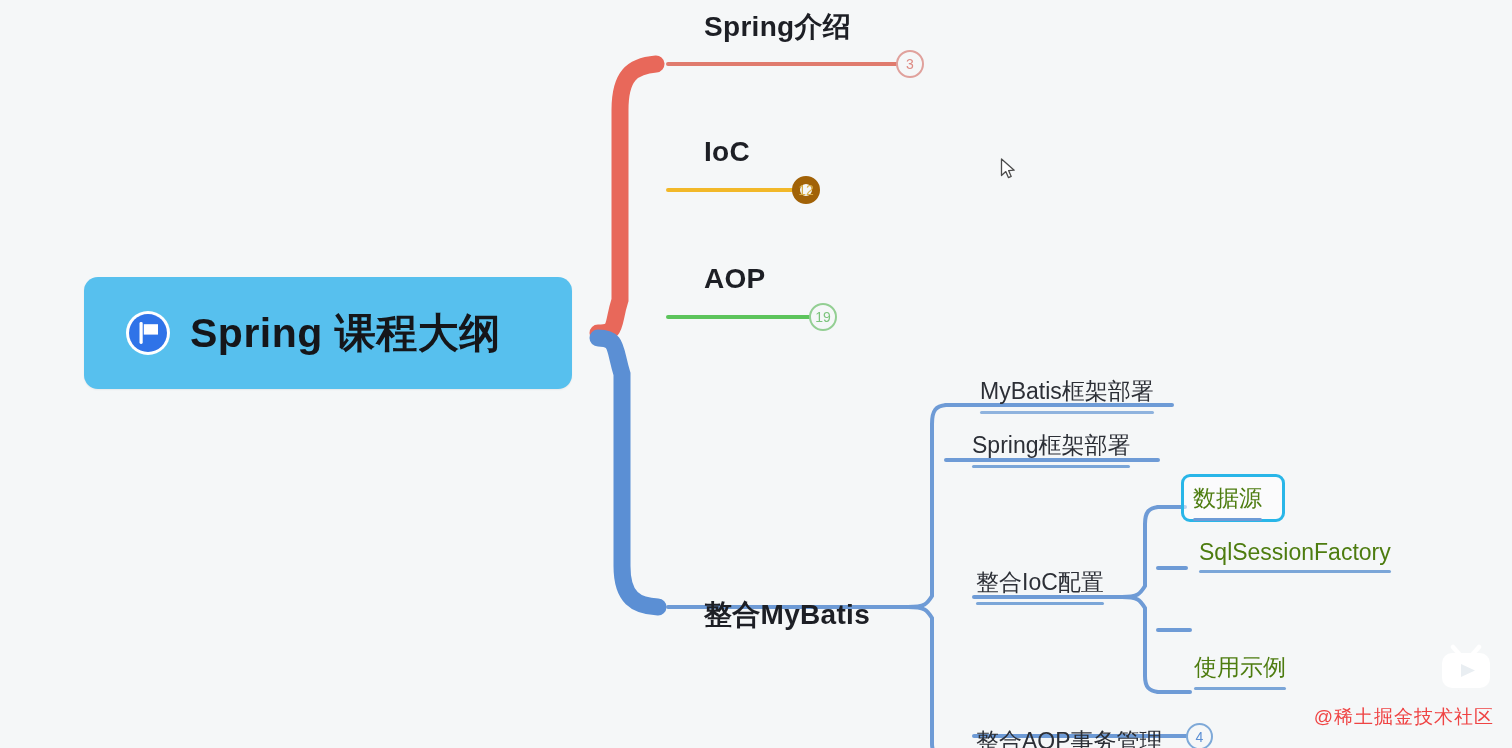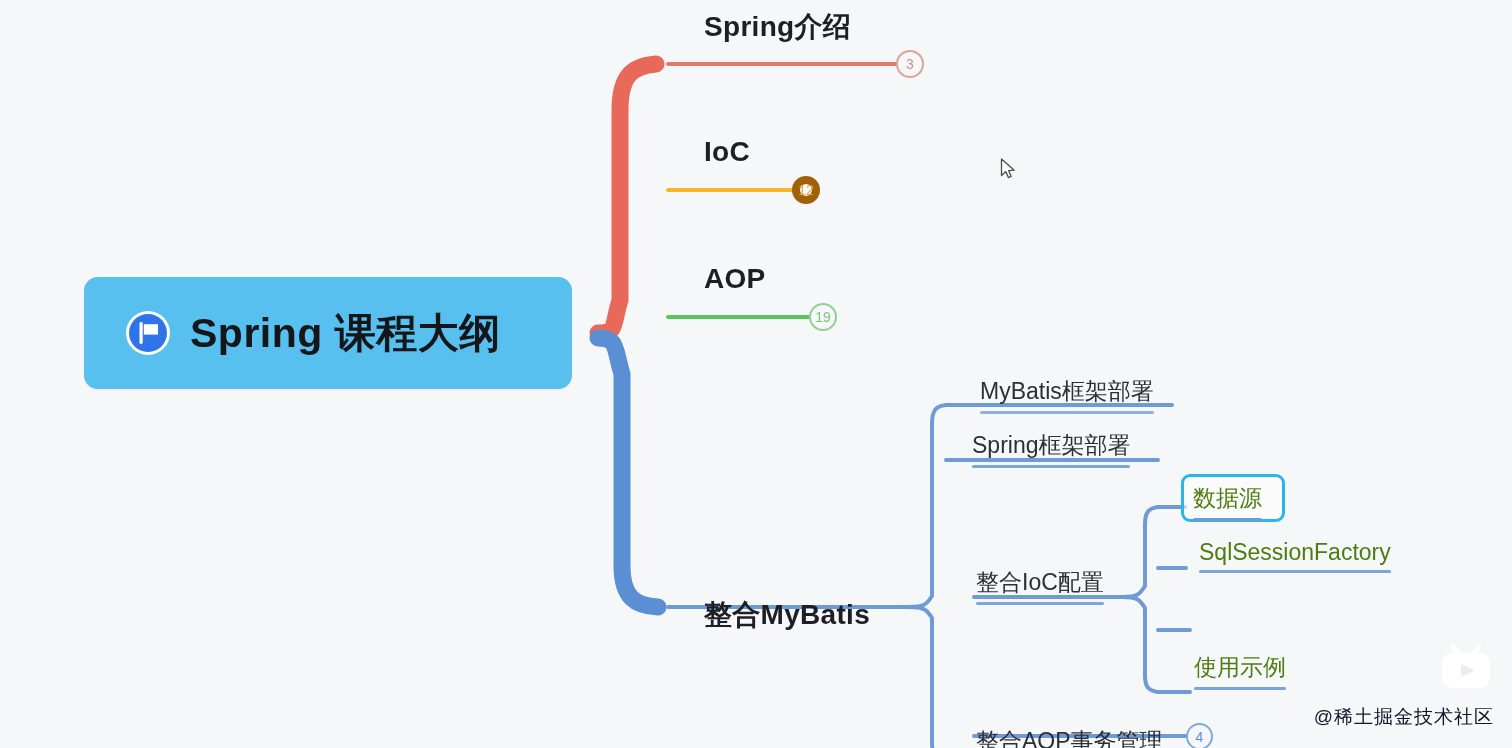--- a/index.html
+++ b/index.html
@@ -110,21 +110,21 @@
     height: 748px;
     pointer-events: none;
   }
 
   
   .wm-text {
     position: absolute;
     right: 18px;
     bottom: 18px;
     font-size: 19px;
-    color: #0f172a;
+    color: #ef4444;
     letter-spacing: 1px;
     white-space: nowrap;
   }
   .wm-logo {
     position: absolute;
     left: 1437px;
     top: 644px;
     width: 58px;
     height: 46px;
   }

